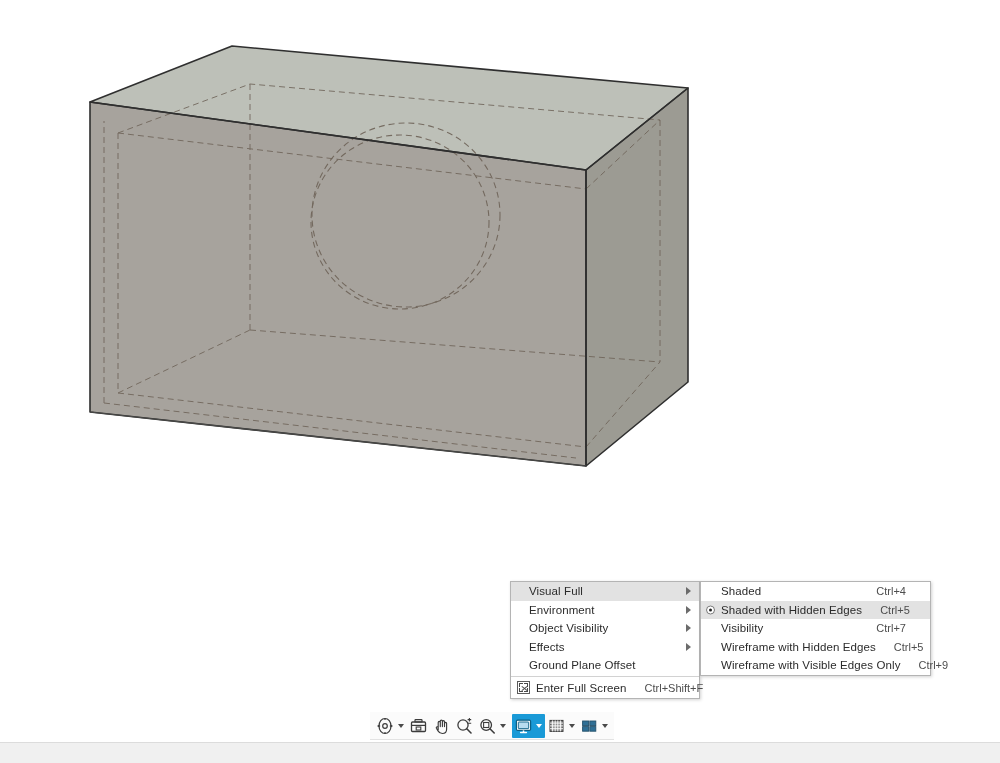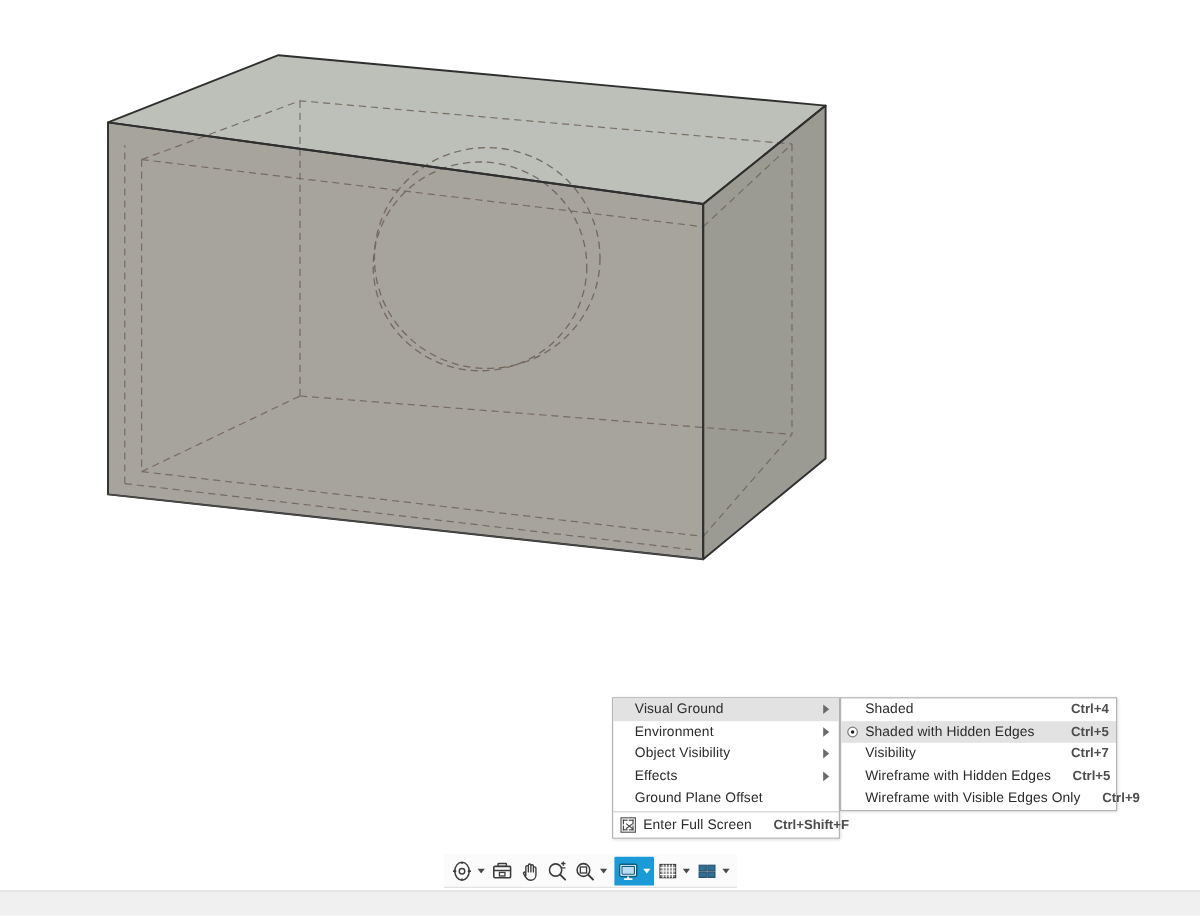--- a/index.html
+++ b/index.html
@@ -61,24 +61,24 @@
   .menu-sub{left:700px;top:581px;width:231px;}
 
   .mi{
     position:relative;
     height:18.5px;
     display:flex;align-items:center;
     padding:0 8px 0 18px;
     white-space:nowrap;
     cursor:default;
   }
-  .menu-sub .mi{padding-left:20px;padding-right:6px;}
+  .menu-sub .mi{padding-left:20px;padding-right:24px;}
   .mi.hl{background:#e2e2e2;}
   .mi-label{flex:1;letter-spacing:0.1px;}
-  .mi-accel{color:#4d4d4d;font-size:11px;margin-left:18px;font-weight:bold;}
+  .mi-accel{color:#4d4d4d;font-size:11px;margin-left:18px;}
   .arrow{
     width:0;height:0;margin-left:8px;
     border-top:4px solid transparent;
     border-bottom:4px solid transparent;
     border-left:5px solid #6b6b6b;
   }
   .radio{
     position:absolute;left:5px;top:50%;transform:translateY(-50%);
     width:9px;height:9px;border-radius:50%;
     border:1px solid #7a7a7a;background:#fff;
@@ -161,21 +161,21 @@
       </g>
       <g fill="none" stroke="#4a4a48" stroke-width="1.1">
         <polyline points="90,412 586,466"></polyline>
       </g>
     </svg>
   </div>
 
   <div class="menu menu-main">
 
     <div class="mi hl">
-      <span class="mi-label">Visual Ground</span>
+      <span class="mi-label">Visual Full</span>
       <span class="arrow"></span>
     </div>
 
     <div class="mi">
       <span class="mi-label">Environment</span>
       <span class="arrow"></span>
     </div>
 
 
     <div class="mi">

